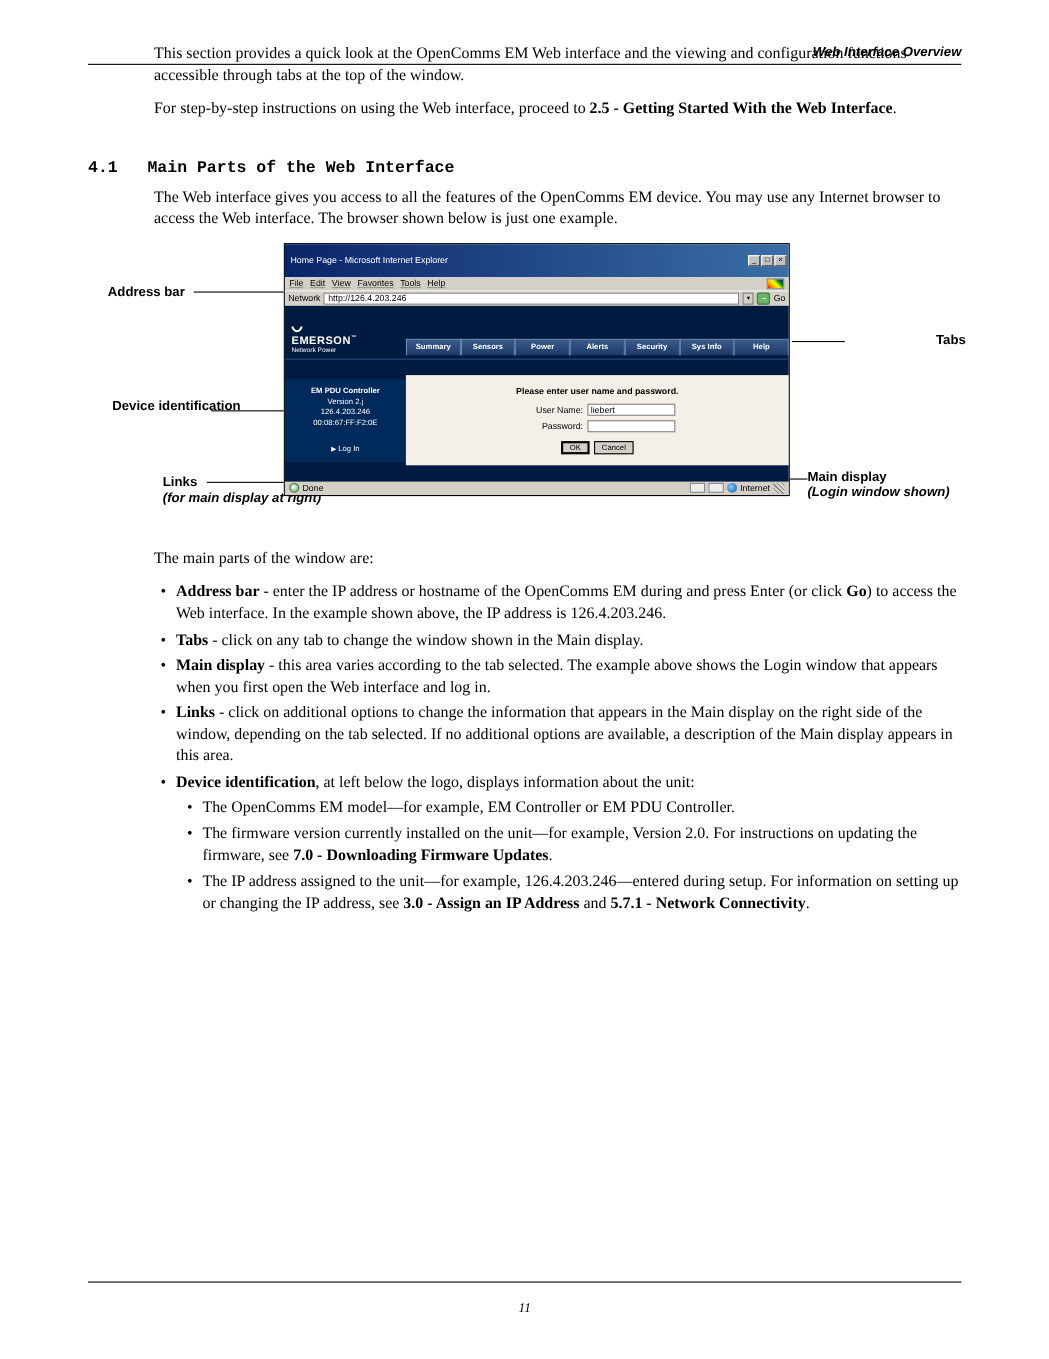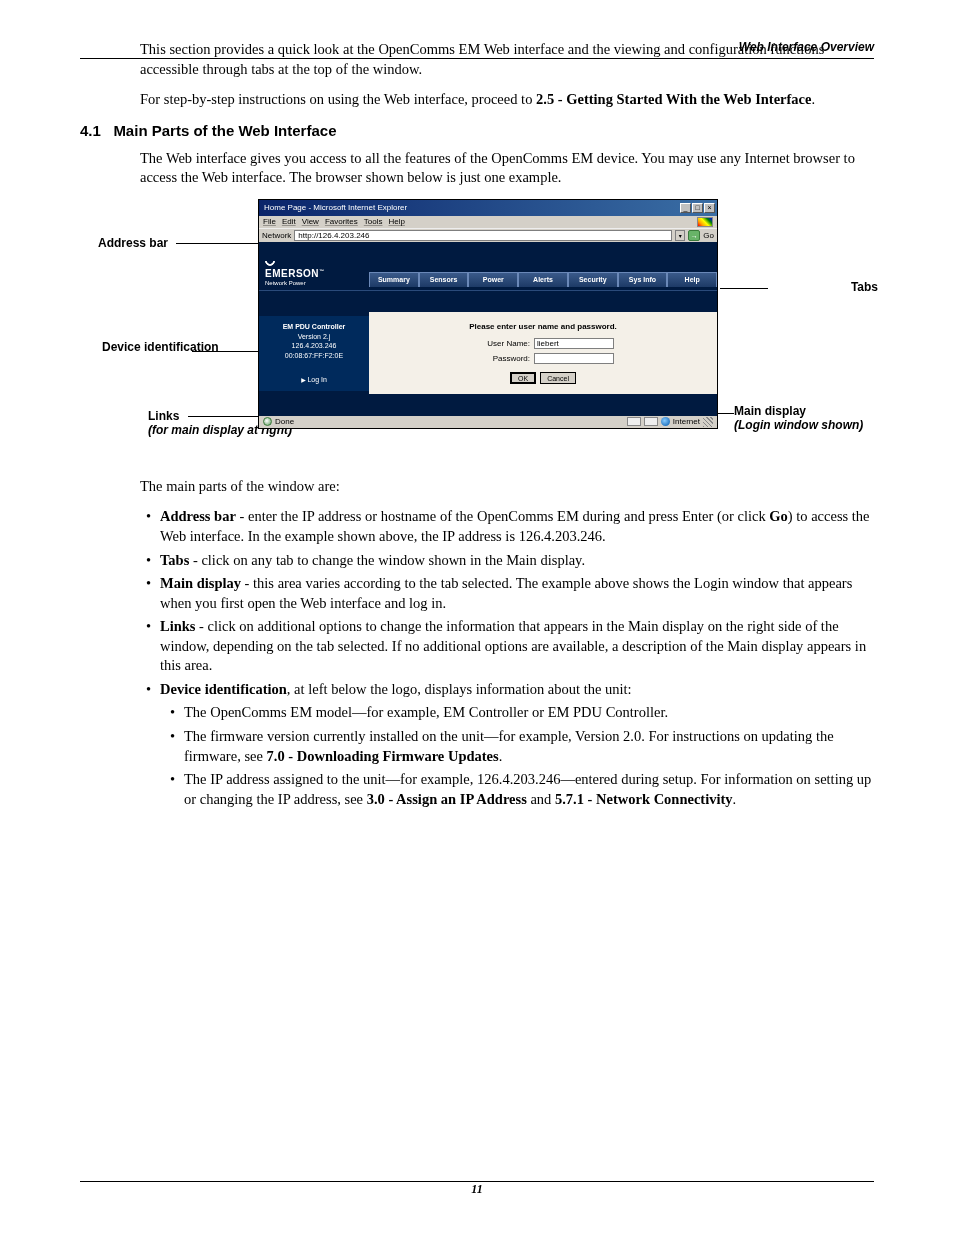--- a/index.html
+++ b/index.html
@@ -34,24 +34,24 @@
   }
   h1.section {
     font-family: Arial, Helvetica, sans-serif;
     font-size: 17px;
     font-weight: bold;
     margin: 40px 0 14px 0;
   }
   h1.section .num { font-variant: normal; }
   h1.section .title-sc { font-variant: small-caps; letter-spacing: .3px; }
   h2.subsection {
-    font-family: Liberation Sans, sans-serif;
+    font-family: Liberation Mono, monospace;
     font-size: 15px;
     font-weight: bold;
-    margin: 12px 0 10px 0;
+    margin: 34px 0 10px 0;
   }
   .body-indent { margin-left: 60px; }
   p { font-size: 14.5px; line-height: 1.35; margin: 0 0 11px 0; }
   strong { font-weight: bold; }
 
   
   .figure-wrap {
     position: relative;
     margin: 10px 0 18px 0;
     height: 260px;
@@ -80,21 +80,21 @@
     border: 1px solid #000;
     background: #fff;
     font-family: Tahoma, Arial, sans-serif;
     font-size: 8px;
     display: flex;
     flex-direction: column;
   }
   .ie-titlebar {
     background: linear-gradient(to right,#0a246a,#3a6ea5);
     color:#fff;
-    height: 16px;
+    height: 30px;
     display:flex;
     align-items:center;
     padding: 0 2px;
     font-size:8px;
   }
   .ie-titlebar .t { flex:1; padding-left:3px; white-space: nowrap; overflow:hidden; }
   .ie-tbtn { width:11px;height:10px;background:#c0c0c0;border:1px solid #fff;border-right-color:#555;border-bottom-color:#555;margin-left:1px;font-size:7px;line-height:8px;text-align:center;color:#000;}
   .ie-menubar { background:#d4d0c8;height:12px;display:flex;align-items:center;gap:6px;padding:0 4px;color:#000;font-size:8px;}
   .ie-menubar span { text-decoration: underline; text-decoration-color: rgba(0,0,0,.3); }
   .ie-menubar .flag { margin-left:auto; width:16px; height:10px; background:linear-gradient(45deg,red,orange,yellow,green,blue); border:1px solid #888; }
@@ -136,23 +136,23 @@
   ul.doclist > li::before { content:"•"; position:absolute; left:6px; top:0; }
   ul.doclist ul { list-style:none; padding:0; margin:4px 0 2px 0; }
   ul.doclist ul > li { position:relative; padding-left:24px; font-size:14.5px; line-height:1.35; margin-bottom:4px;}
   ul.doclist ul > li::before { content:"•"; position:absolute; left:10px; top:0; }
 
   .footer {
     position:absolute;
     bottom:38px; left:80px; right:80px;
     border-top:1px solid #000;
     text-align:center;
-    padding-top:0;
+    padding-top:16px;
     font-style:italic;
-    font-weight:bold;
+    font-weight:normal;
     font-family: Georgia, 'Times New Roman', serif;
     font-size:12px;
   }
 </style>
 </head>
 <body>
 
 <div class="page">
   <div class="header-right">Web Interface Overview</div>
   <div class="header-line"></div>

